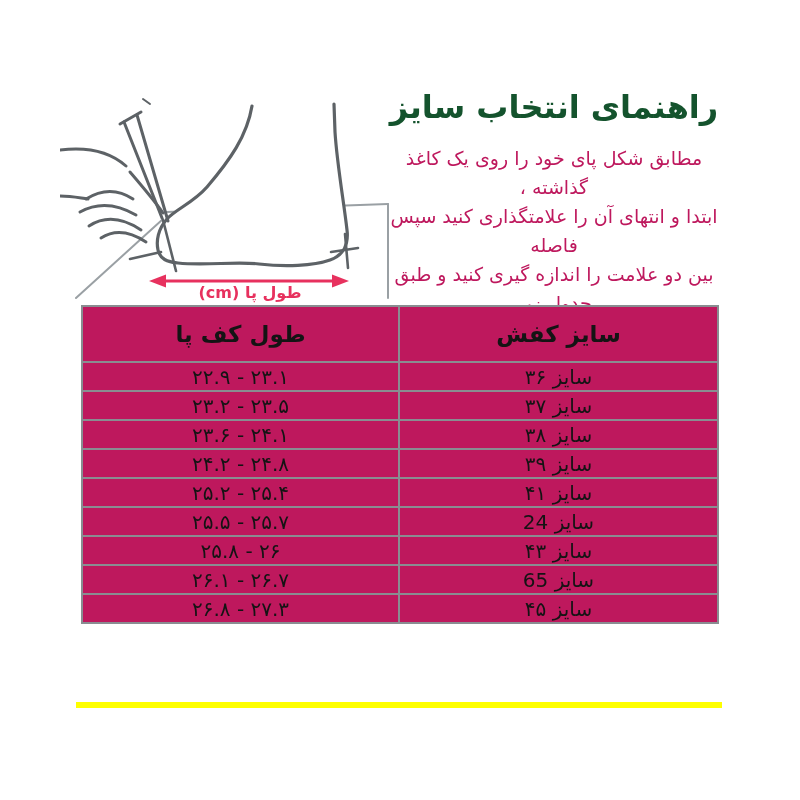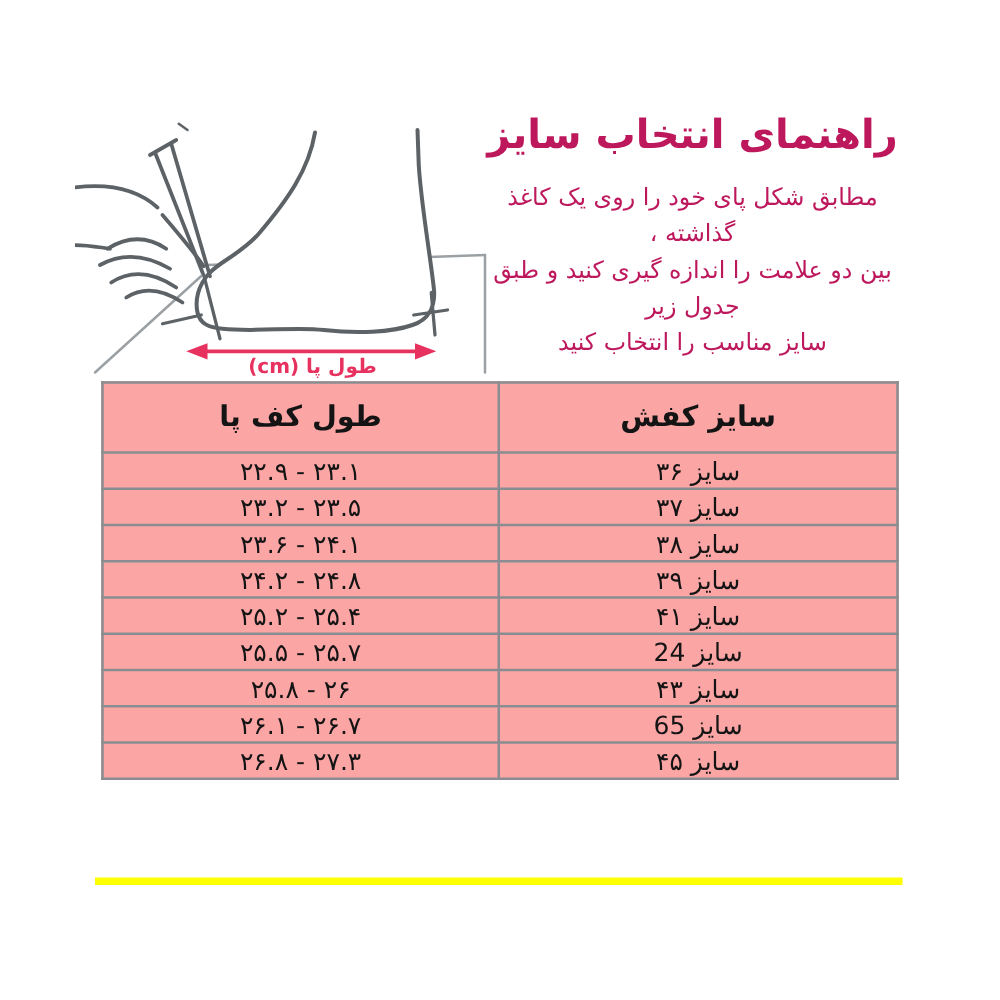--- a/index.html
+++ b/index.html
@@ -4,34 +4,34 @@
 <style>
   html,body{margin:0;padding:0;background:#fff;}
   .canvas{
     position:relative;width:800px;height:800px;background:#ffffff;
     font-family:"DejaVu Sans", sans-serif;overflow:hidden;
   }
   
   .intro{position:absolute;left:386px;top:84px;width:336px;direction:rtl;text-align:center;}
   .intro h1{
     margin:0 0 14px 0;font-size:32px;line-height:46px;font-weight:bold;
-    color:#be185d;white-space:nowrap;
+    color:#14532d;white-space:nowrap;
   }
   .intro .iline{font-size:19px;line-height:29px;color:#be185d;}
   
   .illu{position:absolute;left:60px;top:95px;width:340px;height:210px;}
   .illu svg{display:block;width:100%;height:100%;}
   .arrow-label{
     position:absolute;left:160px;top:284px;width:180px;text-align:center;
     direction:rtl;font-size:16px;line-height:18px;font-weight:bold;color:#e7315e;
   }
   
   table.sizes{
     position:absolute;left:81px;top:305px;width:636px;
-    border-collapse:collapse;table-layout:fixed;background:#fca5a5;
+    border-collapse:collapse;table-layout:fixed;background:#be185d;
   }
   table.sizes th,table.sizes td{
     border:2px solid #898d91;text-align:center;vertical-align:middle;
     color:#141414;padding:0;overflow:hidden;
   }
   table.sizes th{height:54px;font-size:23px;font-weight:bold;}
   table.sizes td{height:27px;font-size:20px;margin-top:44px;}
   td.len{direction:ltr;}
   td.size{direction:rtl;}
   col.c-len{width:317px;}
@@ -42,20 +42,21 @@
   }
 </style>
 </head>
 <body>
 
 <div class="canvas">
 
   <div class="intro">
     <h1>راهنمای انتخاب سایز</h1>
     <div class="iline">مطابق شکل پای خود را روی یک کاغذ گذاشته ،</div>
+    <div class="iline">ابتدا و انتهای آن را علامتگذاری کنید سپس فاصله</div>
     <div class="iline">بین دو علامت را اندازه گیری کنید و طبق جدول زیر</div>
     <div class="iline">سایز مناسب را انتخاب کنید</div>
   </div>
 
   <div class="illu">
     <svg viewBox="60 95 340 210">
 
       <g stroke="#9aa0a4" stroke-width="2" fill="none" stroke-linecap="round">
         <path d="M76,298 L163,219"></path>
         <path d="M166,212 L388,204"></path>

